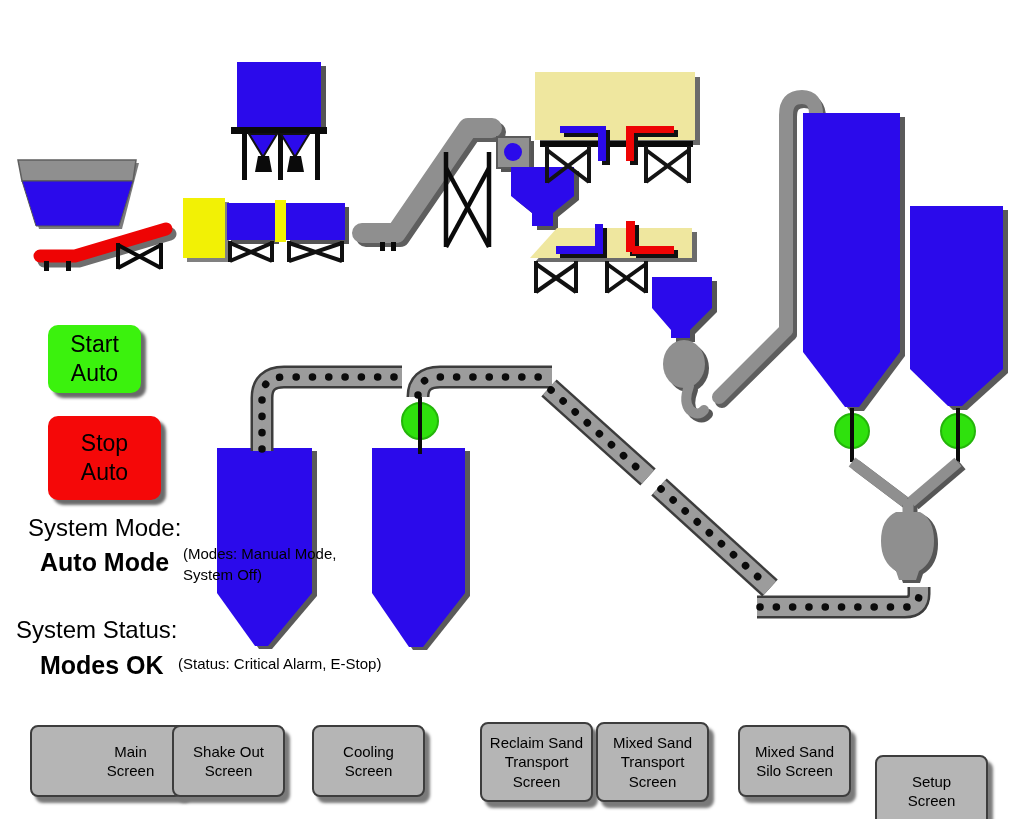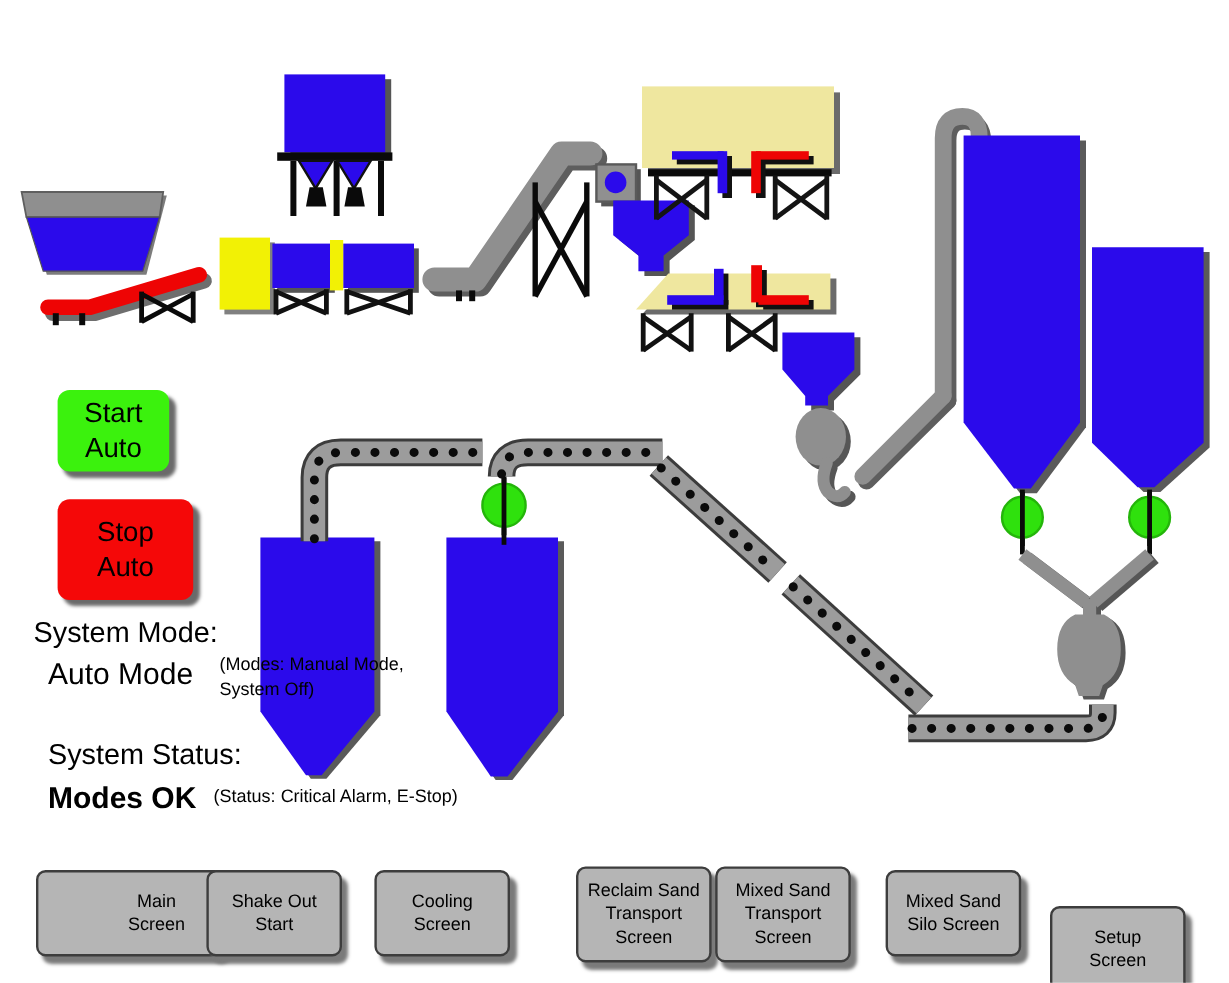--- a/index.html
+++ b/index.html
@@ -10,23 +10,23 @@
   svg#diagram{position:absolute;left:0;top:0;z-index:1;}
   .txt{position:absolute;z-index:3;white-space:pre-line;}
   .pushbtn{
     position:absolute;z-index:3;display:flex;align-items:center;justify-content:center;
     text-align:center;border-radius:10px;font-size:23px;line-height:1.28;
     box-shadow:5px 5px 3px #6a6a6a;white-space:pre-line;cursor:pointer;
   }
   #start-btn{left:48px;top:325px;width:93px;height:68px;background:#3BF20D;}
   #stop-btn{left:48px;top:416px;width:113px;height:84px;background:#F50808;}
   #mode-label{left:28px;top:514px;font-size:24px;}
-  #mode-value{left:40px;top:548px;font-size:25px;font-weight:normal;}
+  #mode-value{left:40px;top:548px;font-size:25px;font-weight:bold;}
   #mode-note{left:183px;top:543px;font-size:15px;line-height:1.4;}
-  #status-label{left:40px;top:616px;font-size:24px;}
+  #status-label{left:16px;top:616px;font-size:24px;}
   #status-value{left:40px;top:651px;font-size:25px;font-weight:bold;}
   #status-note{left:178px;top:655px;font-size:15px;}
   .navbtn{
     position:absolute;z-index:3;display:flex;align-items:center;justify-content:center;
     text-align:center;background:#B5B5B5;border:2px solid #3d3d3d;border-radius:8px;
     box-shadow:5px 6px 3px #7a7a7a;font-size:15px;line-height:1.3;
     width:109px;height:68px;top:725px;white-space:pre-line;cursor:pointer;
   }
   #nav-0{left:30px;padding-left:44px;}  #nav-1{left:172px;} #nav-2{left:312px;}
   #nav-3{left:452px;top:722px;height:76px;margin-left:28px;}
@@ -275,21 +275,21 @@
 <div class="txt" id="mode-note">(Modes: Manual Mode,
 System Off)</div>
 
 <div class="txt" id="status-label">System Status:</div>
 <div class="txt" id="status-value">Modes OK</div>
 <div class="txt" id="status-note">(Status: Critical Alarm, E-Stop)</div>
 
 <div class="navbtn" id="nav-0">Main
 Screen</div>
 <div class="navbtn" id="nav-1">Shake Out
-Start</div>
+Screen</div>
 <div class="navbtn" id="nav-2">Cooling
 Screen</div>
 <div class="navbtn" id="nav-3">Reclaim Sand
 Transport
 Screen</div>
 <div class="navbtn" id="nav-4">Mixed Sand
 Transport
 Screen</div>
 <div class="navbtn" id="nav-5">Mixed Sand
 Silo Screen</div>

